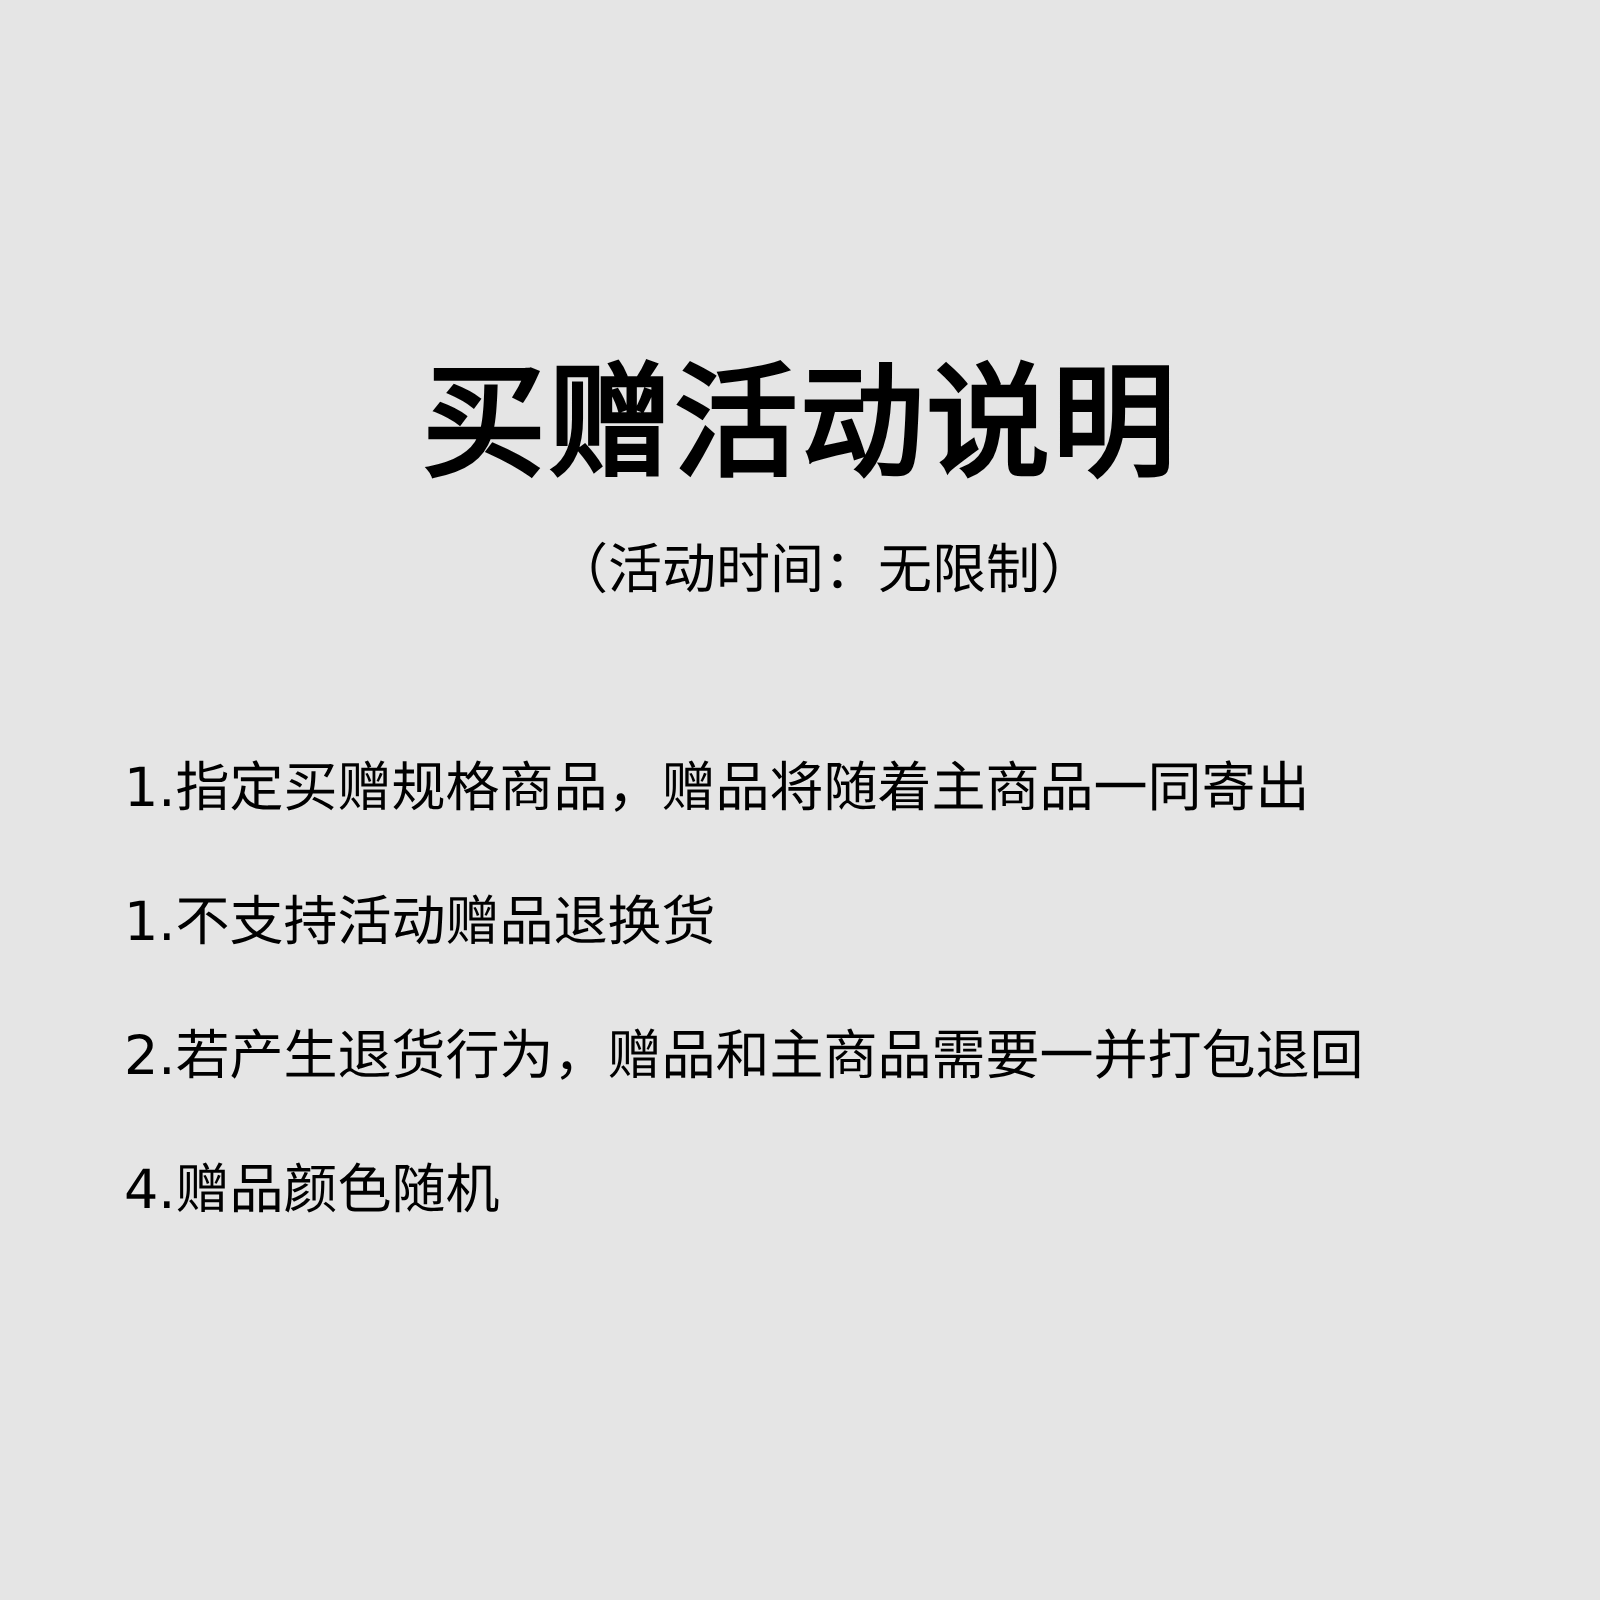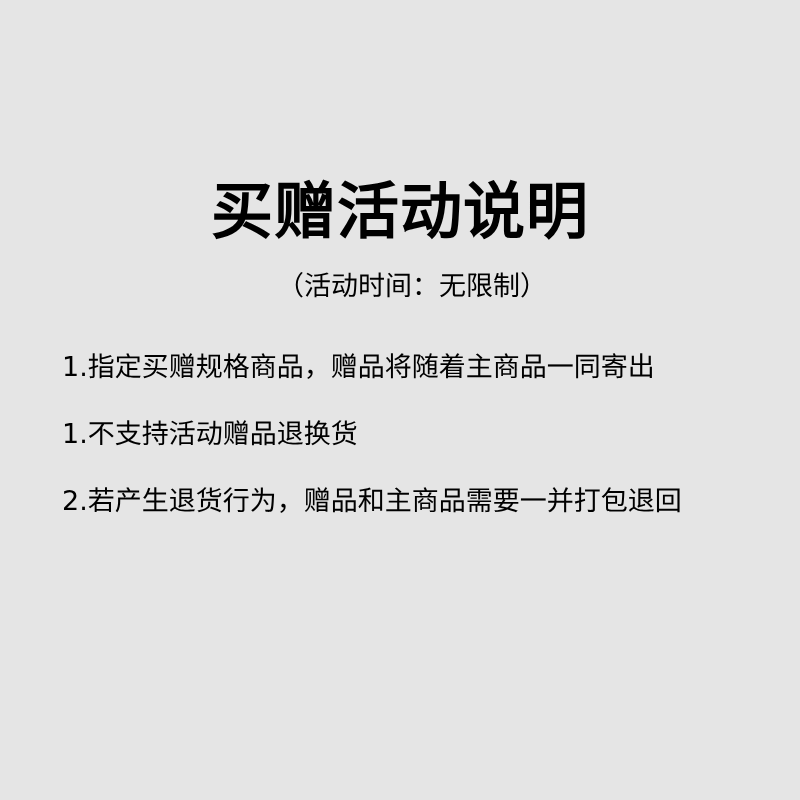--- a/index.html
+++ b/index.html
@@ -54,33 +54,35 @@
     width: 690px;
   }
   .item {
     font-size: 27px;
     line-height: 38px;
     font-weight: 400;
     color: #000000;
     margin-bottom: 29px;
     white-space: nowrap;
     font-family: "DejaVu Sans", "Liberation Sans", sans-serif;
+    margin-top: 28px;
   }
   .item:last-child {
     margin-bottom: 0;
   }
 </style>
 </head>
 <body>
 
 <div class="page">
 
   <div class="title">买赠活动说明</div>
 
   <div class="subtitle">（活动时间：无限制）</div>
 
   <div class="items">
     <div class="item">1.指定买赠规格商品，赠品将随着主商品一同寄出</div>
     <div class="item">1.不支持活动赠品退换货</div>
     <div class="item">2.若产生退货行为，赠品和主商品需要一并打包退回</div>
+    <div class="item">4.赠品颜色随机</div>
   </div>
 
 </div>
 
 </body></html>

